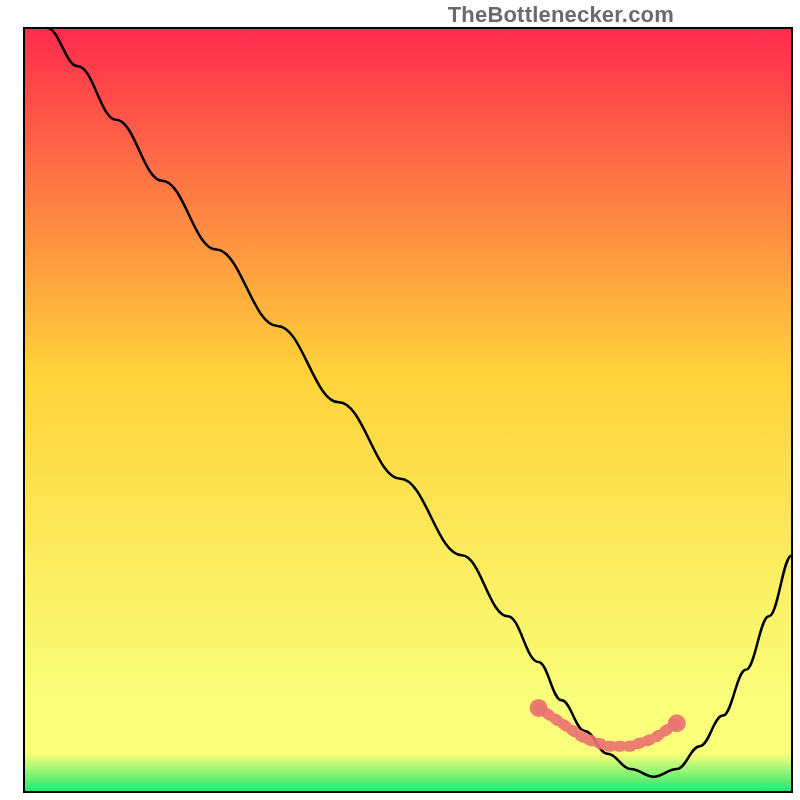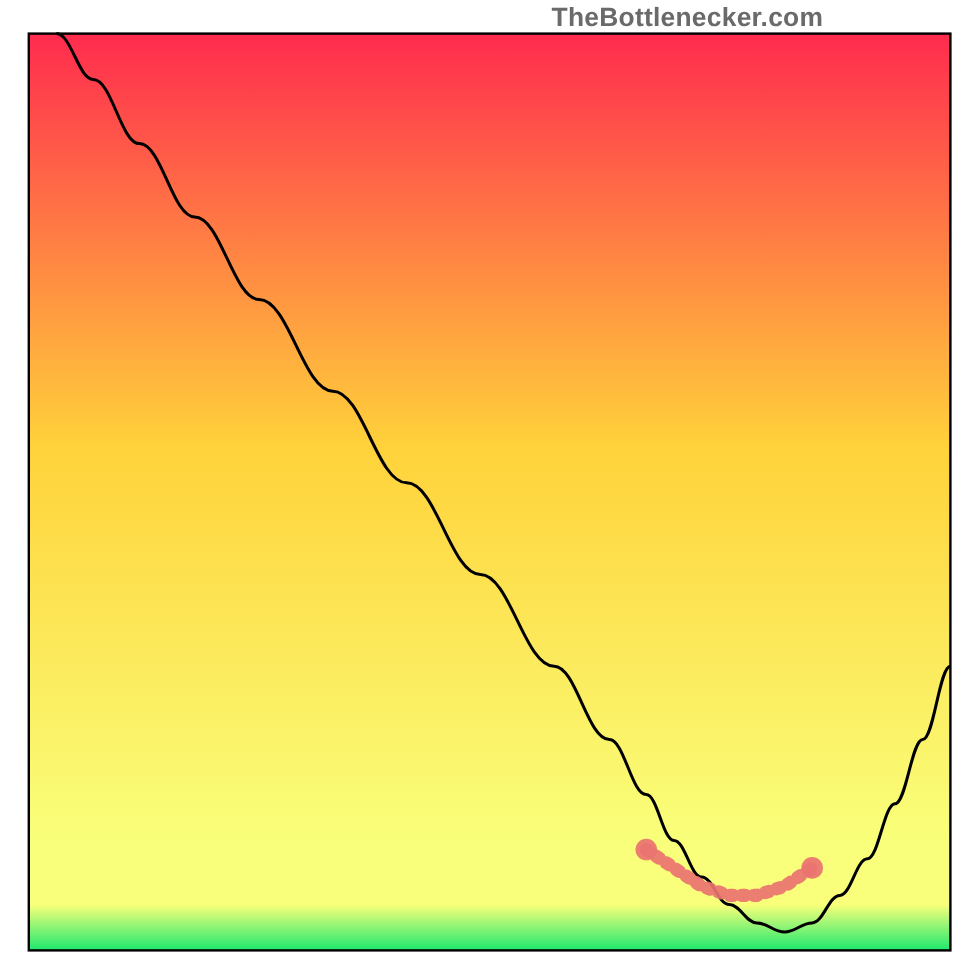--- a/index.html
+++ b/index.html
@@ -7,21 +7,20 @@
     padding: 0;
     width: 800px;
     height: 800px;
     background: #ffffff;
     font-family: Arial, Helvetica, sans-serif;
   }
   .frame {
     position: relative;
     width: 684px;
     height: 800px;
-    padding-left: 12px;
   }
   .watermark {
     position: absolute;
     top: 2px;
     right: 10px;
     font-size: 22px;
     font-weight: 600;
     color: #6a6a6a;
     letter-spacing: 0.2px;
   }

